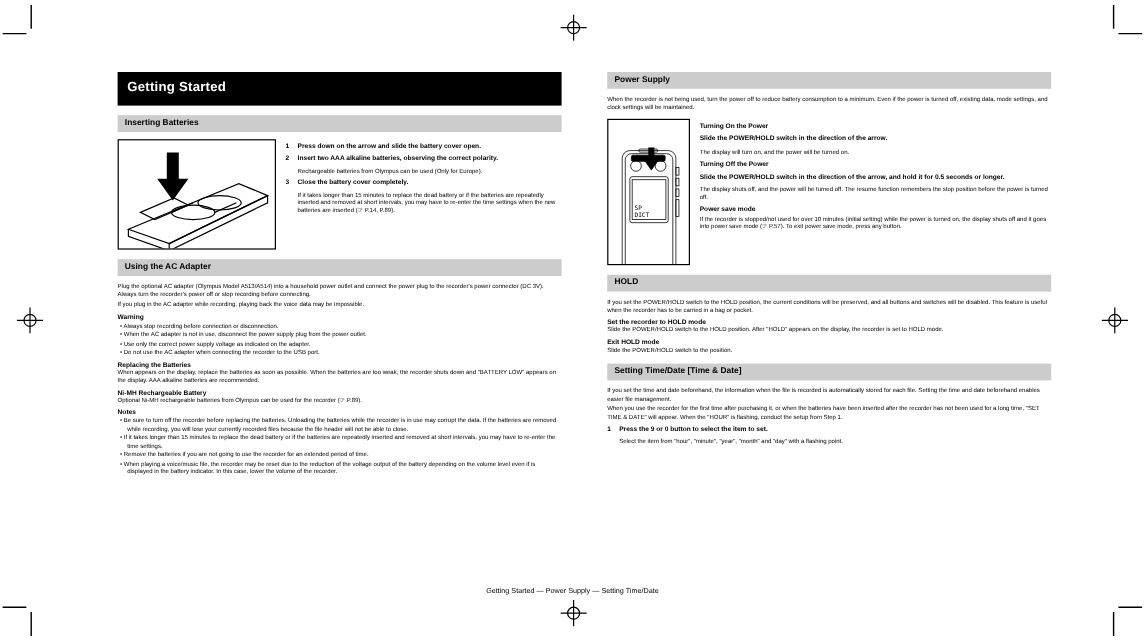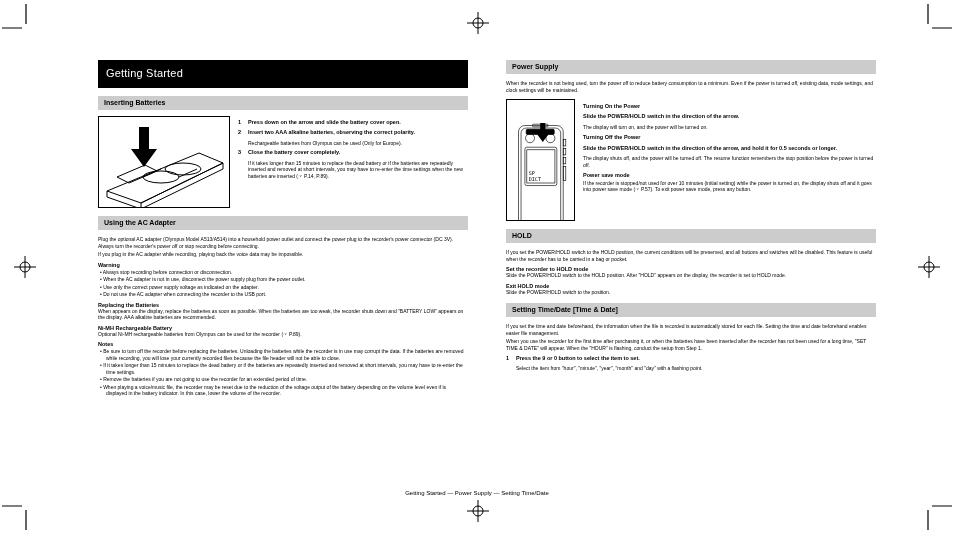--- a/index.html
+++ b/index.html
@@ -5,21 +5,21 @@
 html,body{margin:0;padding:0}
 body{width:954px;height:534px;background:#fff;font-family:Arial,Helvetica,sans-serif;position:relative;overflow:hidden}
 .page{position:absolute;left:0;top:0;width:954px;height:534px}
 .crop-mark{position:absolute;stroke:#000;stroke-width:1.2;fill:none}
 .reg-mark{position:absolute}
 .reg-mark svg{display:block}
 .column{position:absolute;top:60px;width:370px}
 .col-left{left:98px}
 .col-right{left:506px}
 .black-bar{background:#000;height:28px;width:100%;margin-bottom:4px}
-.black-bar-text{color:#fff;font-size:11px;font-weight:normal;padding:7px 24px 0 8px;letter-spacing:.2px}
+.black-bar-text{color:#fff;font-size:11px;font-weight:bold;padding:7px 24px 0 8px;letter-spacing:.2px}
 .gray-bar{background:#ccc;height:14px;width:100%;margin-top:8px;margin-bottom:6px;position:relative}
 .gray-bar-text{font-size:7px;font-weight:bold;padding:3px 6px 0 6px;color:#000}
 .img-row{display:flex;align-items:flex-start;margin:6px 0}
 .img-box{border:1px solid #000;background:#fff;flex:0 0 auto}
 .img-text{flex:1 1 auto;font-size:5.2px;line-height:1.35;color:#000;padding-left:8px}
 .step{font-size:5.5px;line-height:1.35;margin:3px 0}
 .step b{font-weight:bold}
 .note{font-size:5px;line-height:1.3;color:#000}
 .note-title{font-size:5.5px;font-weight:bold;margin-top:4px}
 .bullet{font-size:5px;line-height:1.3;margin:1px 0;text-indent:-6px;padding-left:8px}

